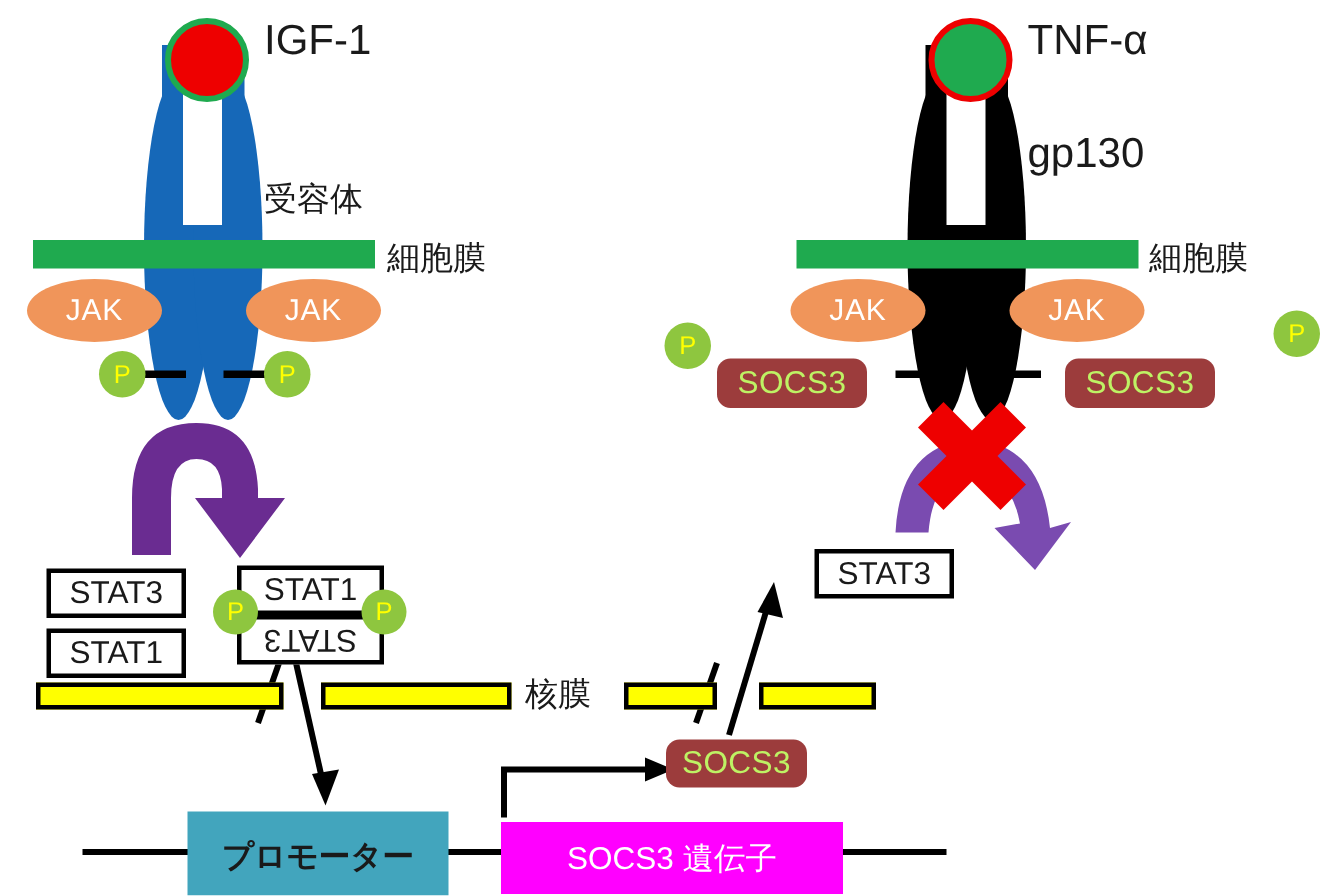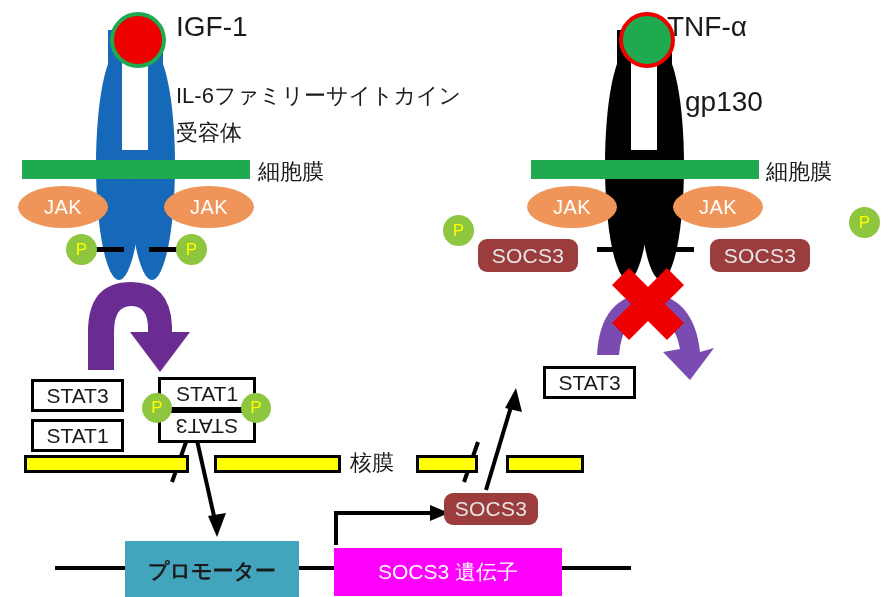--- a/index.html
+++ b/index.html
@@ -67,21 +67,21 @@
     background: #000000;
     height: 5px;
     z-index: 3;
   }
 
   
   .socs-box {
     position: absolute;
     background: #9c3c3c;
     border-radius: 9px;
-    color: #e5e5e5;
+    color: #bef264;
     font-size: 21px;
     display: flex;
     align-items: center;
     justify-content: center;
     letter-spacing: 0.3px;
   }
 
   
   .stat-box {
     position: absolute;
@@ -196,36 +196,35 @@
 
     <g>
       <line x1="186" y1="442" x2="172" y2="482" stroke="#000000" stroke-width="4"></line>
       <line x1="478" y1="442" x2="464" y2="482" stroke="#000000" stroke-width="4"></line>
     </g>
   </svg>
 
   <div class="ligand" style="left:110px; top:12px; width:56px; height:56px; background:#ee0000; border:4px solid #1faa4f; z-index:7;"></div>
   <div class="lbl lbl-en" style="left:176px; top:13px;">IGF-1</div>
 
-  <div class="lbl lbl-jp" style="left:176px; top:85px;">IL-6ファミリーサイトカイン</div>
   <div class="lbl lbl-jp" style="left:176px; top:122px;">受容体</div>
 
   <div class="membrane" style="left:22px; top:160px; width:228px; height:19px; z-index:1;"></div>
   <div class="lbl lbl-jp" style="left:258px; top:161px;">細胞膜</div>
 
   <div class="jak" style="left:18px; top:186px; width:90px; height:42px; z-index:2;">JAK</div>
   <div class="jak" style="left:164px; top:186px; width:90px; height:42px; z-index:2;">JAK</div>
 
   <div class="pstem" style="left:88px; top:247px; width:36px;"></div>
   <div class="pstem" style="left:149px; top:247px; width:36px;"></div>
   <div class="pcircle" style="left:66px; top:234px; width:31px; height:31px;">P</div>
   <div class="pcircle" style="left:176px; top:234px; width:31px; height:31px;">P</div>
 
   <div class="ligand" style="left:619px; top:12px; width:56px; height:56px; background:#1faa4f; border:4px solid #ee0000; z-index:7;"></div>
-  <div class="lbl lbl-en" style="left:667px; top:13px;">TNF-α</div>
+  <div class="lbl lbl-en" style="left:685px; top:13px;">TNF-α</div>
 
   <div class="lbl lbl-en" style="left:685px; top:88px;">gp130</div>
 
   <div class="membrane" style="left:531px; top:160px; width:228px; height:19px; z-index:1;"></div>
   <div class="lbl lbl-jp" style="left:766px; top:161px;">細胞膜</div>
 
   <div class="jak" style="left:527px; top:186px; width:90px; height:42px; z-index:2;">JAK</div>
   <div class="jak" style="left:673px; top:186px; width:90px; height:42px; z-index:2;">JAK</div>
 
   <div class="pstem" style="left:597px; top:247px; width:36px;"></div>

